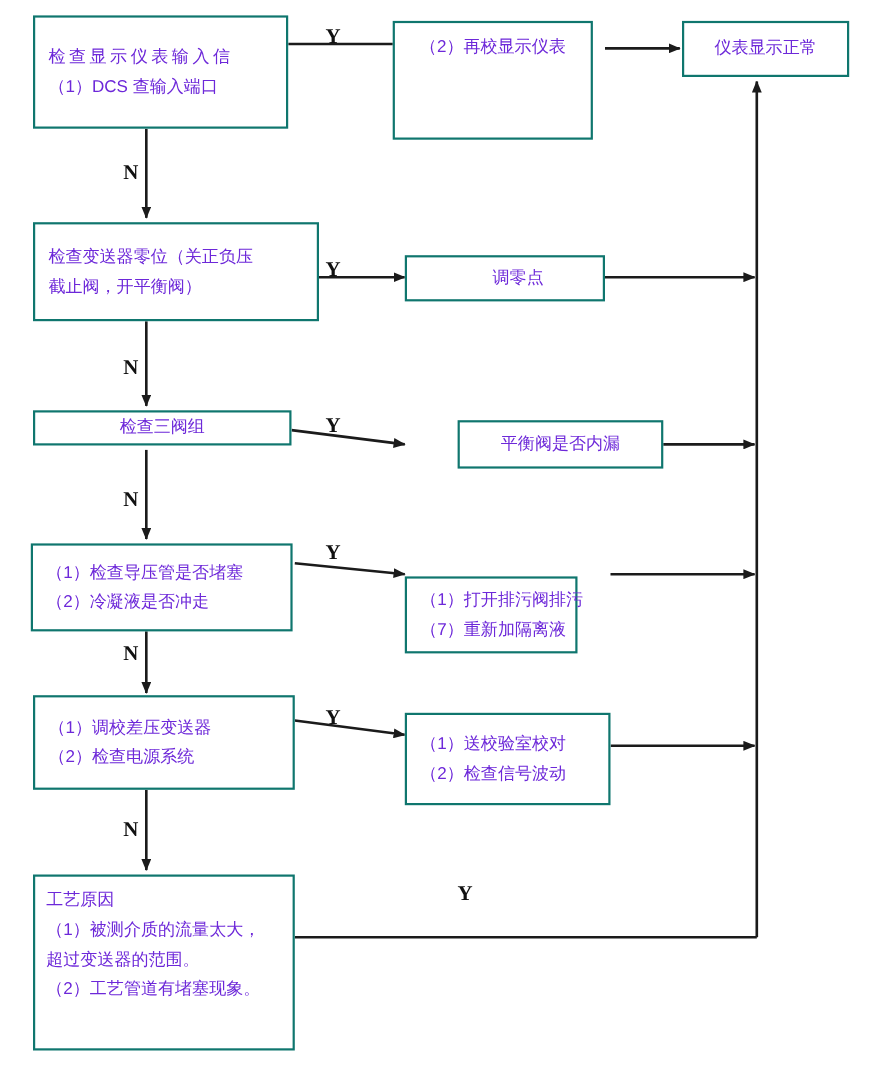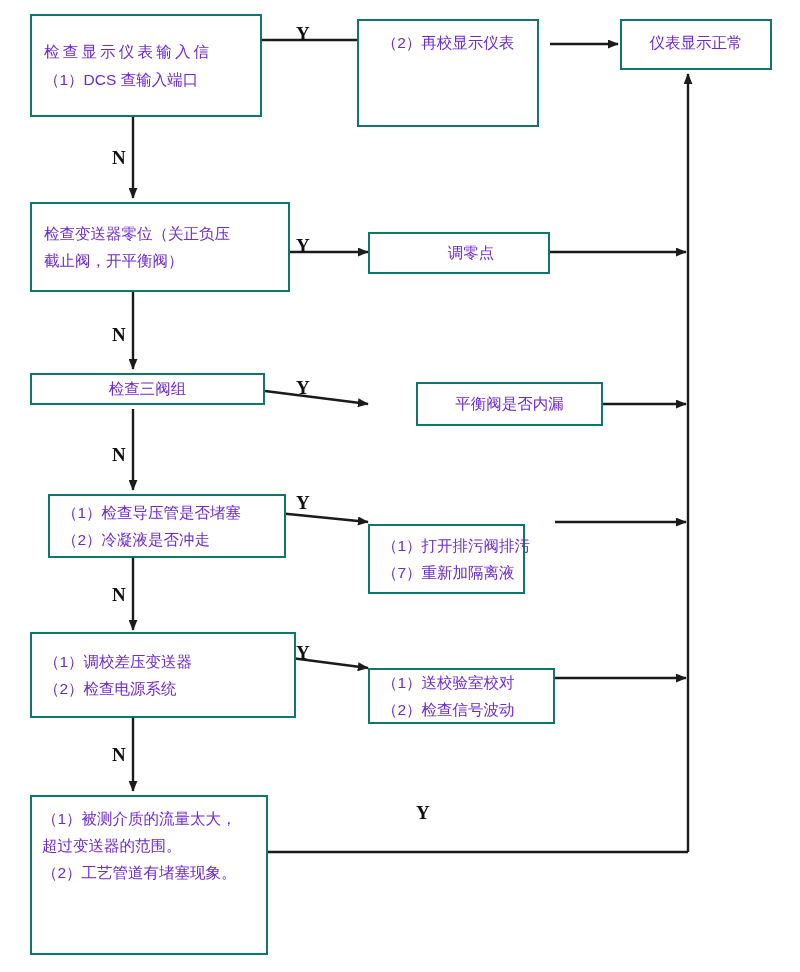--- a/index.html
+++ b/index.html
@@ -135,41 +135,42 @@
   </div>
 
   <div class="node centered" style="left:30px; top:373px; width:235px; height:32px;">
     <div class="line">检查三阀组</div>
   </div>
 
   <div class="node centered" style="left:368px; top:382px; width:187px; height:44px;margin-left:48px;">
     <div class="line">平衡阀是否内漏</div>
   </div>
 
-  <div class="node lead" style="left:48px; top:494px; width:238px; height:64px;">
+  <div class="node lead" style="left:28px; top:494px; width:238px; height:80px;">
     <div class="line">（1）检查导压管是否堵塞</div>
     <div class="line">（2）冷凝液是否冲走</div>
   </div>
 
   <div class="node lead" style="left:368px; top:492px; width:157px; height:70px;margin-top:32px;">
     <div class="line">（1）打开排污阀排污</div>
     <div class="line">（7）重新加隔离液</div>
   </div>
 
-  <div class="node lead" style="left:30px; top:632px; width:266px; height:86px;">
+  <div class="node lead" style="left:30px; top:632px; width:238px; height:86px;">
     <div class="line">（1）调校差压变送器</div>
     <div class="line">（2）检查电源系统</div>
   </div>
 
-  <div class="node lead" style="left:368px; top:648px; width:187px; height:56px;margin-top:20px;">
+  <div class="node lead" style="left:368px; top:648px; width:187px; height:84px;">
     <div class="line">（1）送校验室校对</div>
     <div class="line">（2）检查信号波动</div>
   </div>
 
   <div class="node topalign" style="left:30px; top:795px; width:238px; height:160px; padding-left:10px;">
+    <div class="line">工艺原因</div>
     <div class="line">（1）被测介质的流量太大，</div>
     <div class="line">超过变送器的范围。</div>
     <div class="line">（2）工艺管道有堵塞现象。</div>
   </div>
 
   <div class="edge-label" style="left:296px; top:24px;">Y</div>
   <div class="edge-label" style="left:112px; top:148px;">N</div>
 
   <div class="edge-label" style="left:296px; top:236px;">Y</div>
   <div class="edge-label" style="left:112px; top:325px;">N</div>

